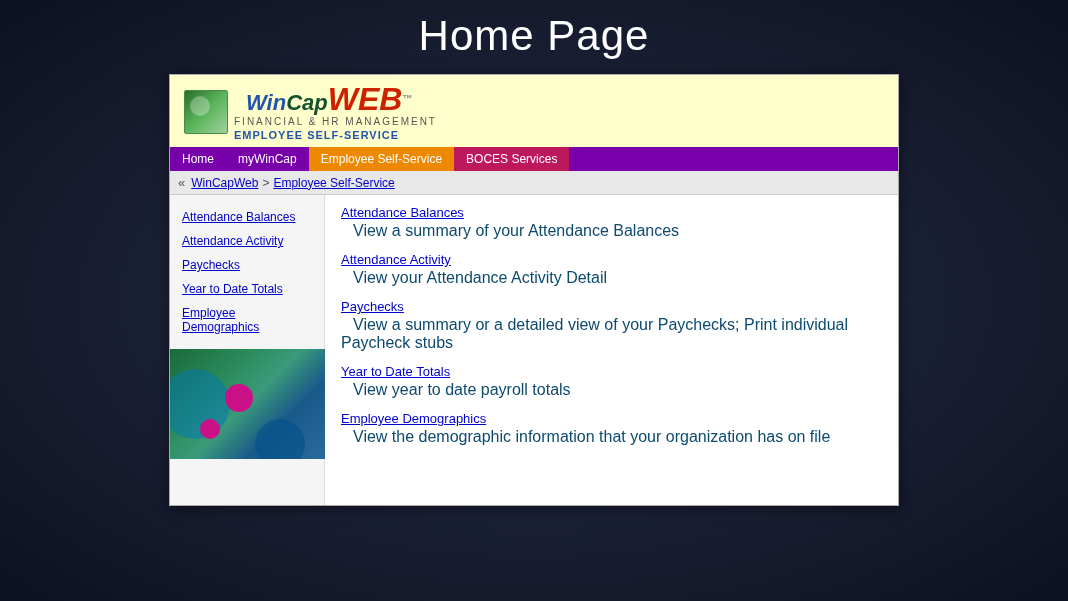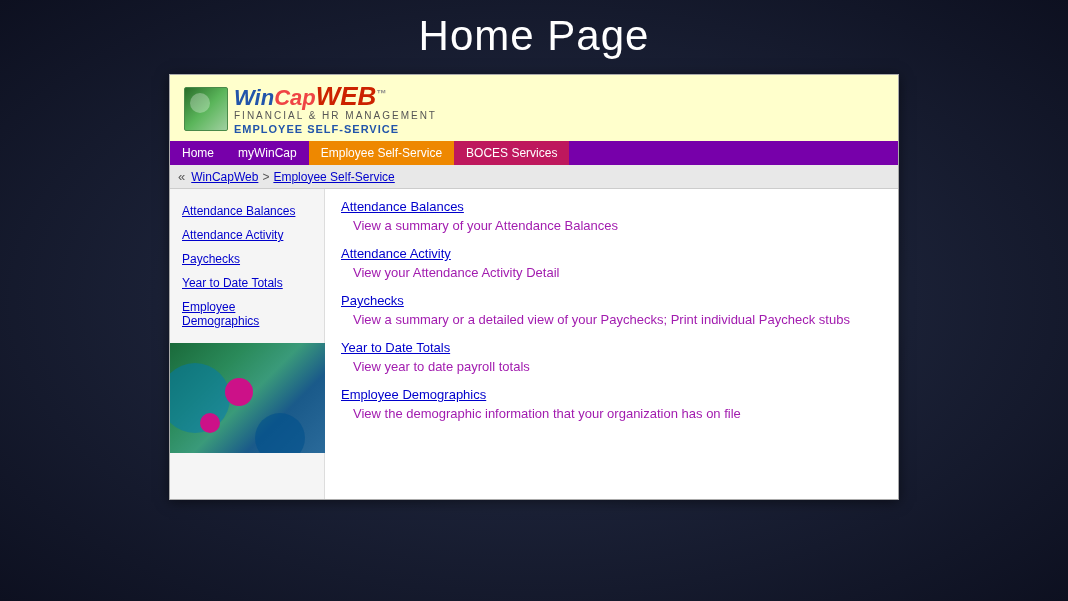--- a/index.html
+++ b/index.html
@@ -77,23 +77,23 @@
       flex-direction: column;
     }
 
     .wincap-text {
       font-size: 22px;
       font-weight: bold;
       font-style: italic;
       line-height: 1;
     }
 
-    .win-part { color: #2255aa; }
-    .cap-part { color: #ef4444; }
-    .web-part { color: #cc2200; font-size: 26px; }
+    .win-part { color: #2255aa; margin-left: 12px; }
+    .cap-part { color: #14532d; }
+    .web-part { color: #cc2200; font-size: 32px; }
     .tm-part { color: #888; font-size: 10px; vertical-align: super; }
 
     .subtitle-line {
       font-size: 10px;
       color: #555;
       letter-spacing: 2px;
       text-transform: uppercase;
       margin-top: 1px;
     }
 
@@ -232,22 +232,22 @@
     .content-link {
       font-size: 13px;
       color: #0000cc;
       text-decoration: underline;
       cursor: pointer;
       display: block;
       margin-bottom: 2px;
     }
 
     .content-desc {
-      font-size: 13px;
-      color: #a21caf;
+      font-size: 16px;
+      color: #0c4a6e;
       padding-left: 12px;
     }
   </style>
 </head>
 <body>
 
 <h1 class="page-title">Home Page</h1>
 
 <div class="browser-window">
 

